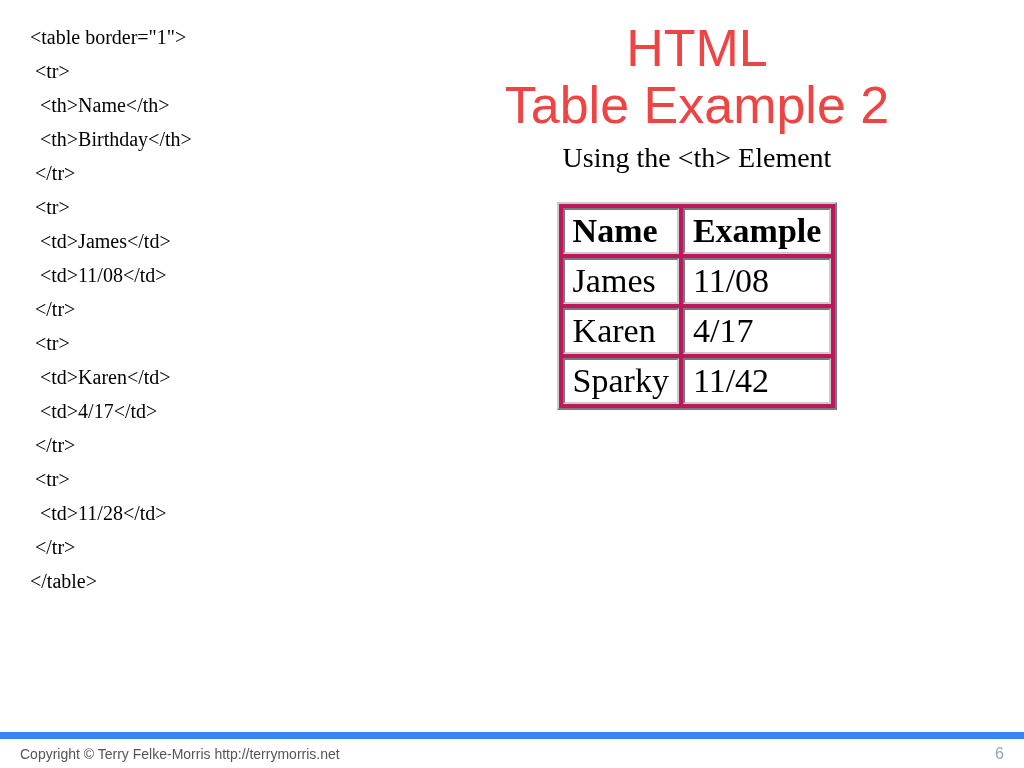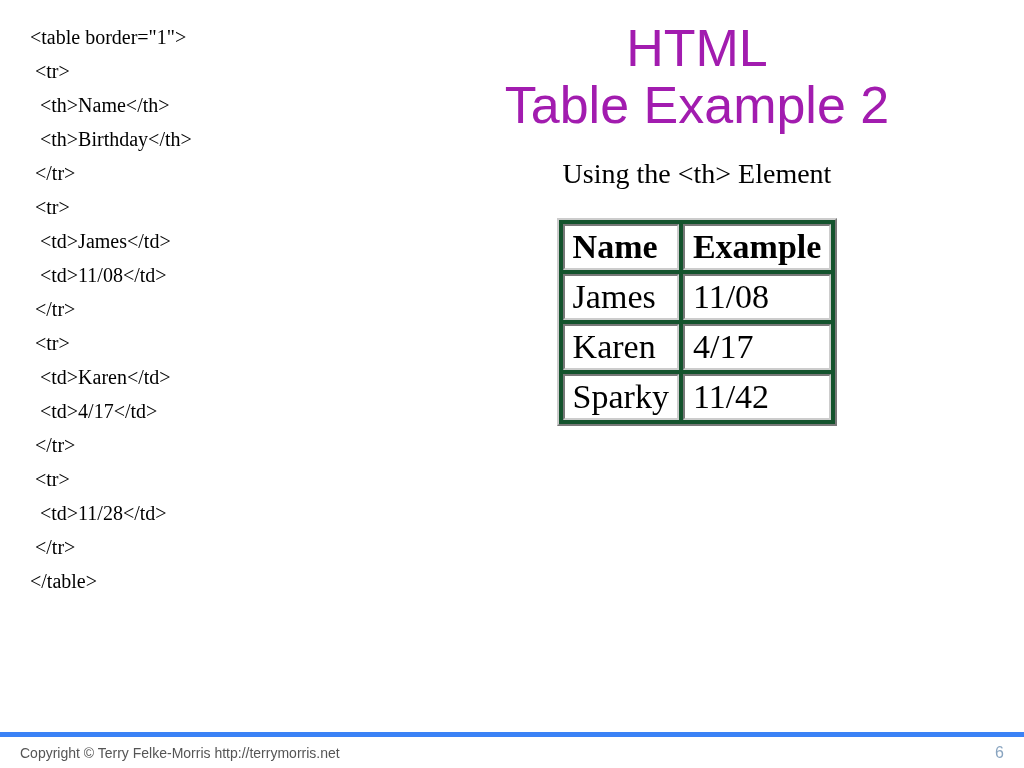--- a/index.html
+++ b/index.html
@@ -29,59 +29,59 @@
     }
     .right-col {
       flex: 1;
       padding: 20px 40px 10px 10px;
       text-align: center;
     }
     .title {
       font-family: 'Segoe UI', 'Trebuchet MS', sans-serif;
       font-size: 52px;
       font-weight: 300;
-      color: #a21caf;
+      color: #ef4444;
       line-height: 1.1;
-      margin-bottom: 24px;
+      margin-bottom: 8px;
     }
     .subtitle {
       font-family: Georgia, serif;
       font-size: 28px;
       color: #000;
       margin-bottom: 28px;
     }
     .rendered-table-wrap {
       display: inline-block;
       text-align: left;
     }
     .rendered-table {
       border-collapse: separate;
       border-spacing: 4px;
       border: 2px outset #ccc;
-      background: #14532d;
+      background: #be185d;
       font-family: 'Times New Roman', serif;
       font-size: 34px;
     }
     .rendered-table th,
     .rendered-table td {
       border: 2px inset #ccc;
       background: #fff;
       padding: 2px 8px;
       text-align: left;
     }
     .rendered-table th {
       font-weight: bold;
     }
     .footer {
       position: absolute;
       bottom: 0;
       left: 0;
       right: 0;
       height: 36px;
-      border-top: 5px solid #3b82f6;
+      border-top: 7px solid #3b82f6;
       display: flex;
       align-items: center;
       justify-content: space-between;
       padding: 0 20px;
       font-family: 'Trebuchet MS', sans-serif;
       font-size: 14px;
       color: #555;
     }
     .page-num {
       color: #8aa5c0;

